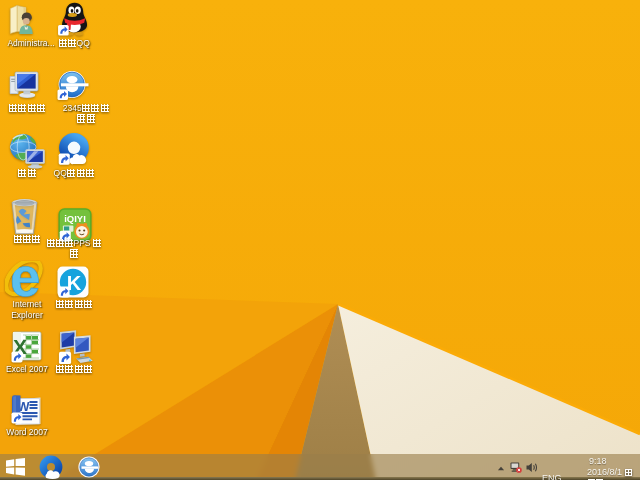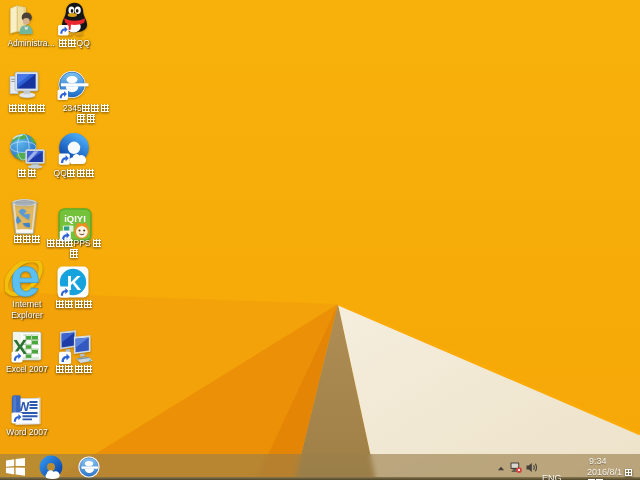--- a/index.html
+++ b/index.html
@@ -344,14 +344,14 @@
  <circle cx="9.7" cy="8.7" r="3.1" fill="#d63a3a"></circle>
  <path d="M8.5,7.5 L10.9,9.9 M10.9,7.5 L8.5,9.9" stroke="#fff" stroke-width="1"></path>
 </svg>
 
 <svg class="tb" style="left:526px;top:462px;" width="12" height="11" viewBox="0 0 12 11">
  <path d="M0.5,3.6 L2.8,3.6 L5.8,1 L5.8,10 L2.8,7.4 L0.5,7.4 Z" fill="#44403a"></path>
  <path d="M7.6,3.2 q1.3,2.3 0,4.6 M9.4,1.8 q2.2,3.7 0,7.4" stroke="#44403a" stroke-width="1.1" fill="none"></path>
 </svg>
 
 <div class="trayt" style="left:542px;top:473px;">ENG</div>
-<div class="trayt" style="left:589px;top:456px;">9:34</div>
+<div class="trayt" style="left:589px;top:456px;">9:18</div>
 <div class="trayt" style="left:587px;top:467px;">2016/8/1 <span class="cj cjs"></span><span class="cj cjs"></span><span class="cj cjs"></span></div>
 
 </body></html>

